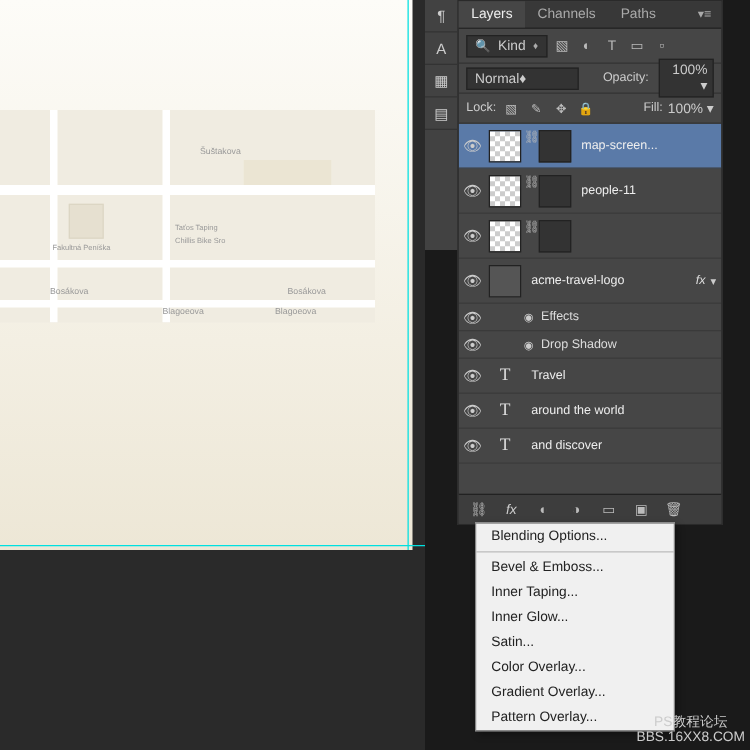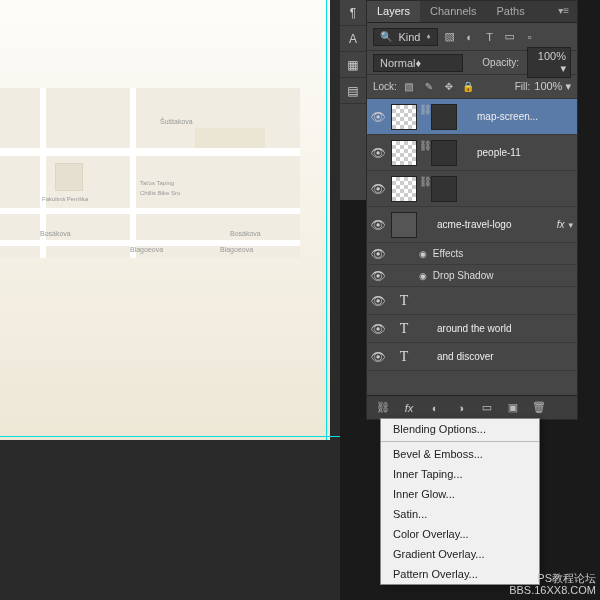--- a/index.html
+++ b/index.html
@@ -41,35 +41,35 @@
 .layers{overflow:auto}
 .layer{display:flex;align-items:center;height:36px;border-bottom:1px solid #3a3a3a;padding-right:4px}
 .layer.sel{background:#5a7aa8}
 .layer .vis{width:22px;display:flex;justify-content:center;font-size:12px;color:#ccc}
 .layer .thumbs{display:flex;gap:2px;margin-left:2px}
 .layer .thumb{width:26px;height:26px;background:#666;border:1px solid #222;position:relative}
 .layer .thumb.checker{background:repeating-conic-gradient(#ccc 0 25%,#fff 0 50%) 0 0/8px 8px}
 .layer .thumb.dark{background:#333}
 .layer .thumb.t{background:#555}
 .layer .linkico{width:10px;font-size:10px;color:#bbb;text-align:center}
-.layer .lname{margin-left:20px;font-size:10px;color:#eee;flex:1;white-space:nowrap;overflow:hidden;text-overflow:ellipsis}
+.layer .lname{margin-left:8px;font-size:10px;color:#eee;flex:1;white-space:nowrap;overflow:hidden;text-overflow:ellipsis}
 .layer .fx{font-size:10px;font-style:italic;color:#ddd;margin-right:4px}
 .layer.txt{height:28px}
 .layer.txt .tico{width:26px;height:22px;display:flex;align-items:center;justify-content:center;font-size:14px;font-family:Georgia,serif;color:#ddd;margin-left:2px}
 .sublayer{display:flex;align-items:center;height:22px;padding-left:52px;border-bottom:1px solid #3a3a3a}
 .sublayer .vis{width:22px;display:flex;justify-content:center;font-size:12px;color:#ccc;margin-left:-52px;margin-right:30px}
 .sublayer .dot{font-size:9px;margin-right:6px;color:#ccc}
 .sublayer .lbl{font-size:10px;color:#ddd}
 .panel-footer{position:absolute;bottom:0;left:0;right:0;height:24px;background:#3d3d3d;display:flex;align-items:center;padding:0 6px;gap:6px;border-top:1px solid #222}
 .panel-footer .fbtn{width:20px;height:18px;display:flex;align-items:center;justify-content:center;font-size:11px;color:#bbb}
 .fx-menu{position:absolute;left:380px;top:418px;width:160px;background:#f0f0f0;border:1px solid #888;box-shadow:2px 2px 6px rgba(0,0,0,.4)}
 .fx-menu .mi{padding:4px 12px;font-size:11px;color:#222}
 .fx-menu .mi.highlight{background:#d8d8d8}
 .fx-menu hr{border:none;border-top:1px solid #bbb;margin:2px 0}
-.watermark{position:absolute;right:4px;bottom:4px;font-size:10px;color:#888;text-align:right;line-height:12px}
+.watermark{position:absolute;right:4px;bottom:4px;font-size:10px;color:#888;text-align:center;line-height:12px}
 </style>
 </head>
 <body>
 
 <div class="canvas-area">
   <div class="doc">
     <div class="map">
       <div class="road r1"></div>
         <div class="road r2"></div>
         <div class="road r3"></div>
@@ -172,20 +172,21 @@
         <span class="lbl">Effects</span>
       </div>
     <div class="sublayer">
         <div class="vis">👁</div>
         <span class="dot">◉</span>
         <span class="lbl">Drop Shadow</span>
       </div>
     <div class="layer txt">
       <div class="vis">👁</div>
       <div class="tico">T</div>
+      <div class="lname">Travel</div>
     </div>
     <div class="layer txt">
       <div class="vis">👁</div>
       <div class="tico">T</div>
       <div class="lname">around the world</div>
     </div>
     <div class="layer txt">
       <div class="vis">👁</div>
       <div class="tico">T</div>
       <div class="lname">and discover</div>

